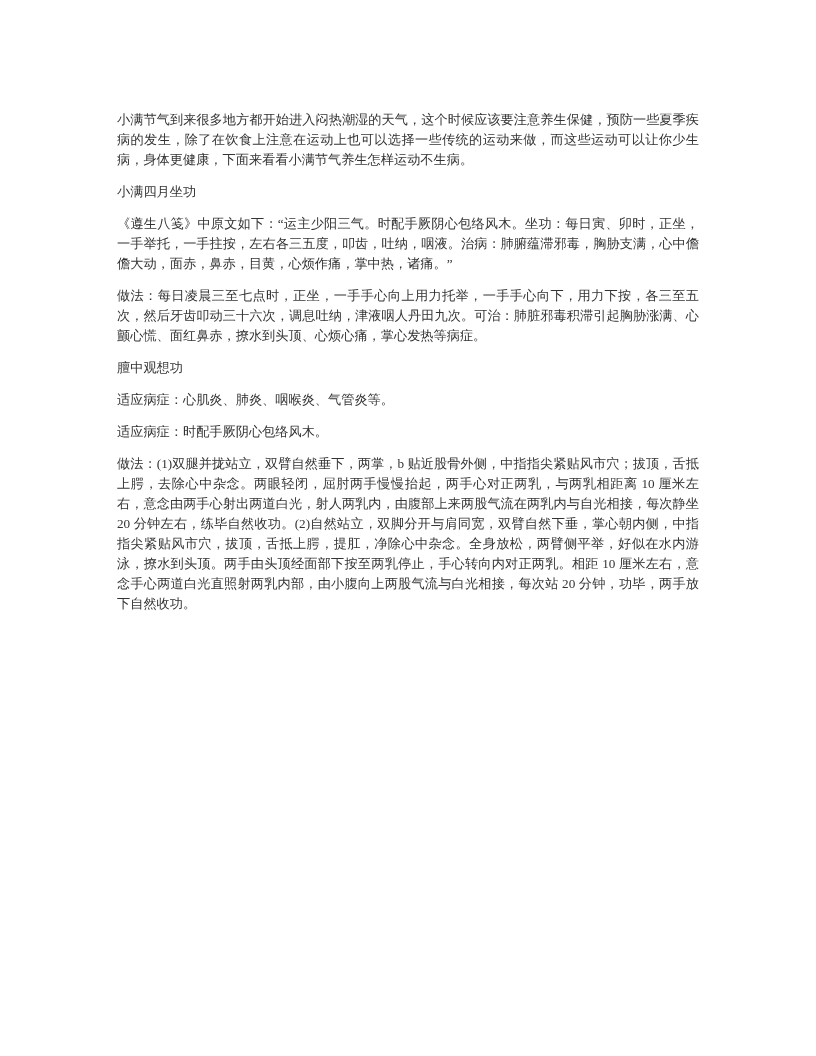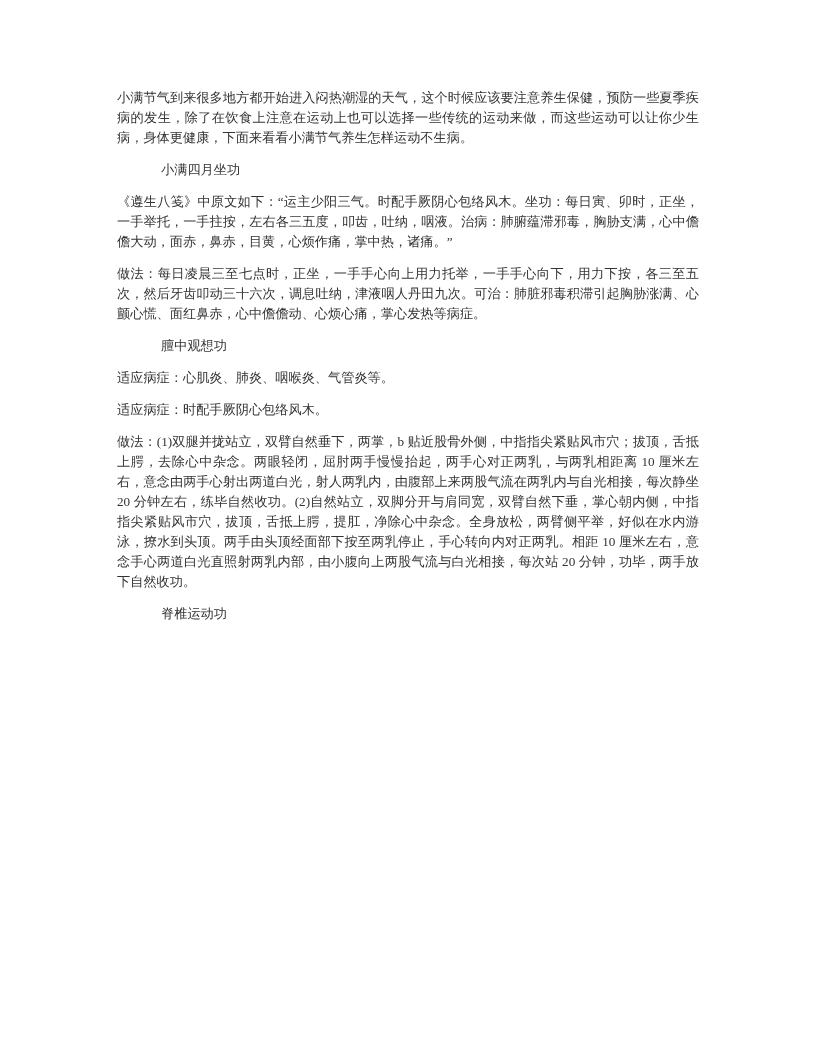--- a/index.html
+++ b/index.html
@@ -10,46 +10,44 @@
   body {
     width: 816px;
     height: 1056px;
     overflow: hidden;
     font-family: "Liberation Serif", "DejaVu Serif", serif;
   }
   .page {
     box-sizing: border-box;
     width: 816px;
     height: 1056px;
-    padding: 88px 117px 0 117px;
+    padding: 110px 117px 0 117px;
     background: #ffffff;
   }
   .doc-block {
     width: 582px;
     margin: 0 0 12px 0;
     font-size: 13.2px;
     line-height: 20px;
     color: #333333;
     text-align: justify;
     text-justify: inter-ideograph;
     letter-spacing: 0;
     word-break: break-all;
   }
   .doc-block.heading {
     text-align: left;
     font-weight: normal;
-    margin-left: 44px;
   }
 </style>
 </head>
 <body>
 
 <div class="page">
   <div class="doc-block">小满节气到来很多地方都开始进入闷热潮湿的天气，这个时候应该要注意养生保健，预防一些夏季疾病的发生，除了在饮食上注意在运动上也可以选择一些传统的运动来做，而这些运动可以让你少生病，身体更健康，下面来看看小满节气养生怎样运动不生病。</div>
   <div class="doc-block heading">小满四月坐功</div>
   <div class="doc-block">《遵生八笺》中原文如下：“运主少阳三气。时配手厥阴心包络风木。坐功：每日寅、卯时，正坐，一手举托，一手拄按，左右各三五度，叩齿，吐纳，咽液。治病：肺腑蕴滞邪毒，胸胁支满，心中儋儋大动，面赤，鼻赤，目黄，心烦作痛，掌中热，诸痛。”</div>
-  <div class="doc-block">做法：每日凌晨三至七点时，正坐，一手手心向上用力托举，一手手心向下，用力下按，各三至五次，然后牙齿叩动三十六次，调息吐纳，津液咽人丹田九次。可治：肺脏邪毒积滞引起胸胁涨满、心颤心慌、面红鼻赤，心中儋儋动、心烦心痛，掌心发热等病症。</div>
+  <div class="doc-block">做法：每日凌晨三至七点时，正坐，一手手心向上用力托举，一手手心向下，用力下按，各三至五次，然后牙齿叩动三十六次，调息吐纳，津液咽人丹田九次。可治：肺脏邪毒积滞引起胸胁涨满、心颤心慌、面红鼻赤，撩水到头顶、心烦心痛，掌心发热等病症。</div>
   <div class="doc-block heading">膻中观想功</div>
   <div class="doc-block">适应病症：心肌炎、肺炎、咽喉炎、气管炎等。</div>
   <div class="doc-block">适应病症：时配手厥阴心包络风木。</div>
   <div class="doc-block">做法：(1)双腿并拢站立，双臂自然垂下，两掌，b 贴近股骨外侧，中指指尖紧贴风市穴；拔顶，舌抵上腭，去除心中杂念。两眼轻闭，屈肘两手慢慢抬起，两手心对正两乳，与两乳相距离 10 厘米左右，意念由两手心射出两道白光，射人两乳内，由腹部上来两股气流在两乳内与自光相接，每次静坐 20 分钟左右，练毕自然收功。(2)自然站立，双脚分开与肩同宽，双臂自然下垂，掌心朝内侧，中指指尖紧贴风市穴，拔顶，舌抵上腭，提肛，净除心中杂念。全身放松，两臂侧平举，好似在水内游泳，撩水到头顶。两手由头顶经面部下按至两乳停止，手心转向内对正两乳。相距 10 厘米左右，意念手心两道白光直照射两乳内部，由小腹向上两股气流与白光相接，每次站 20 分钟，功毕，两手放下自然收功。</div>
-  <div class="doc-block heading">脊椎运动功</div>
 </div>
 
 </body></html>

